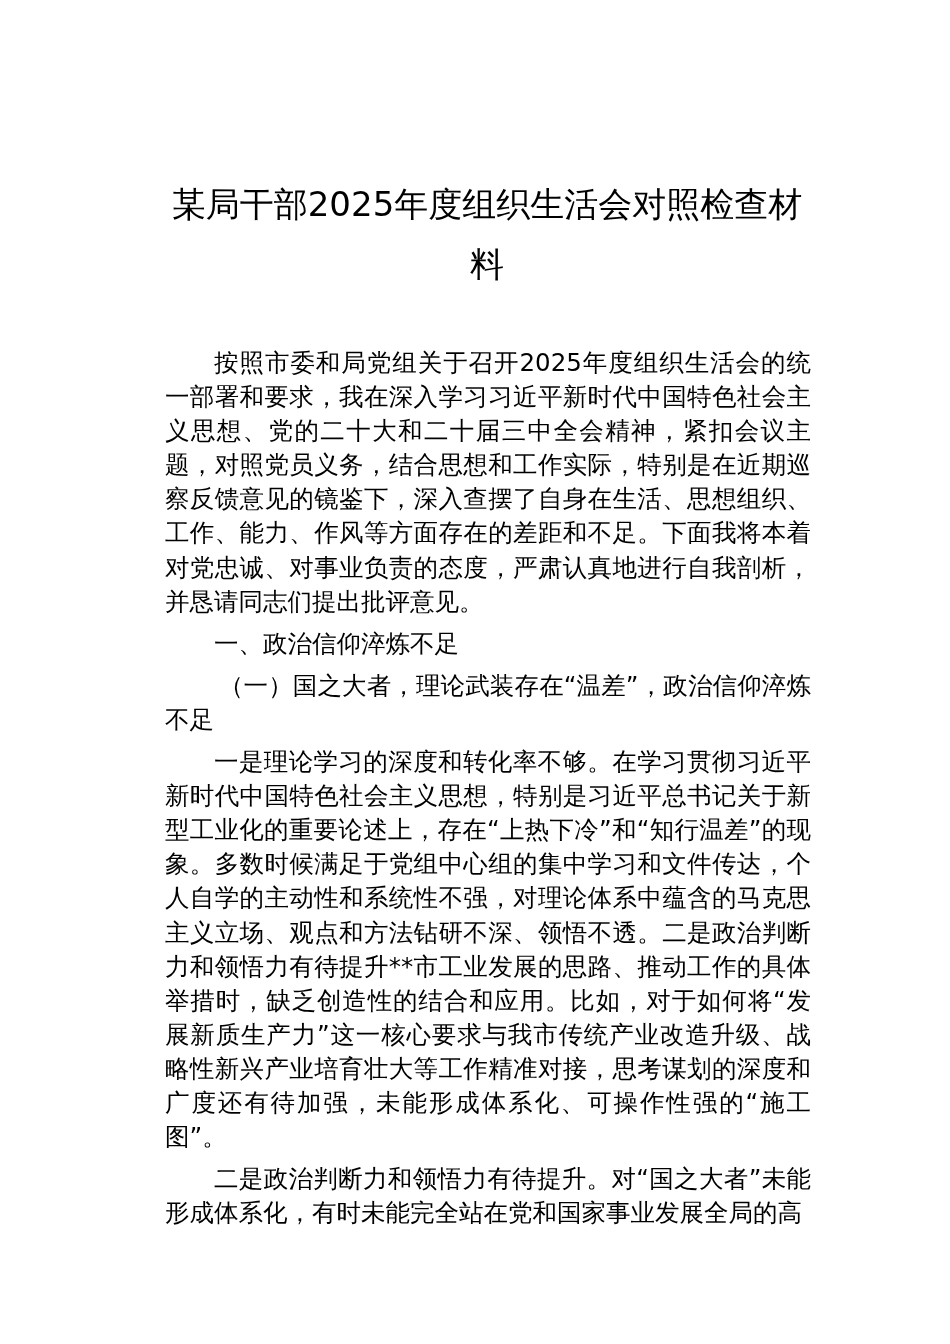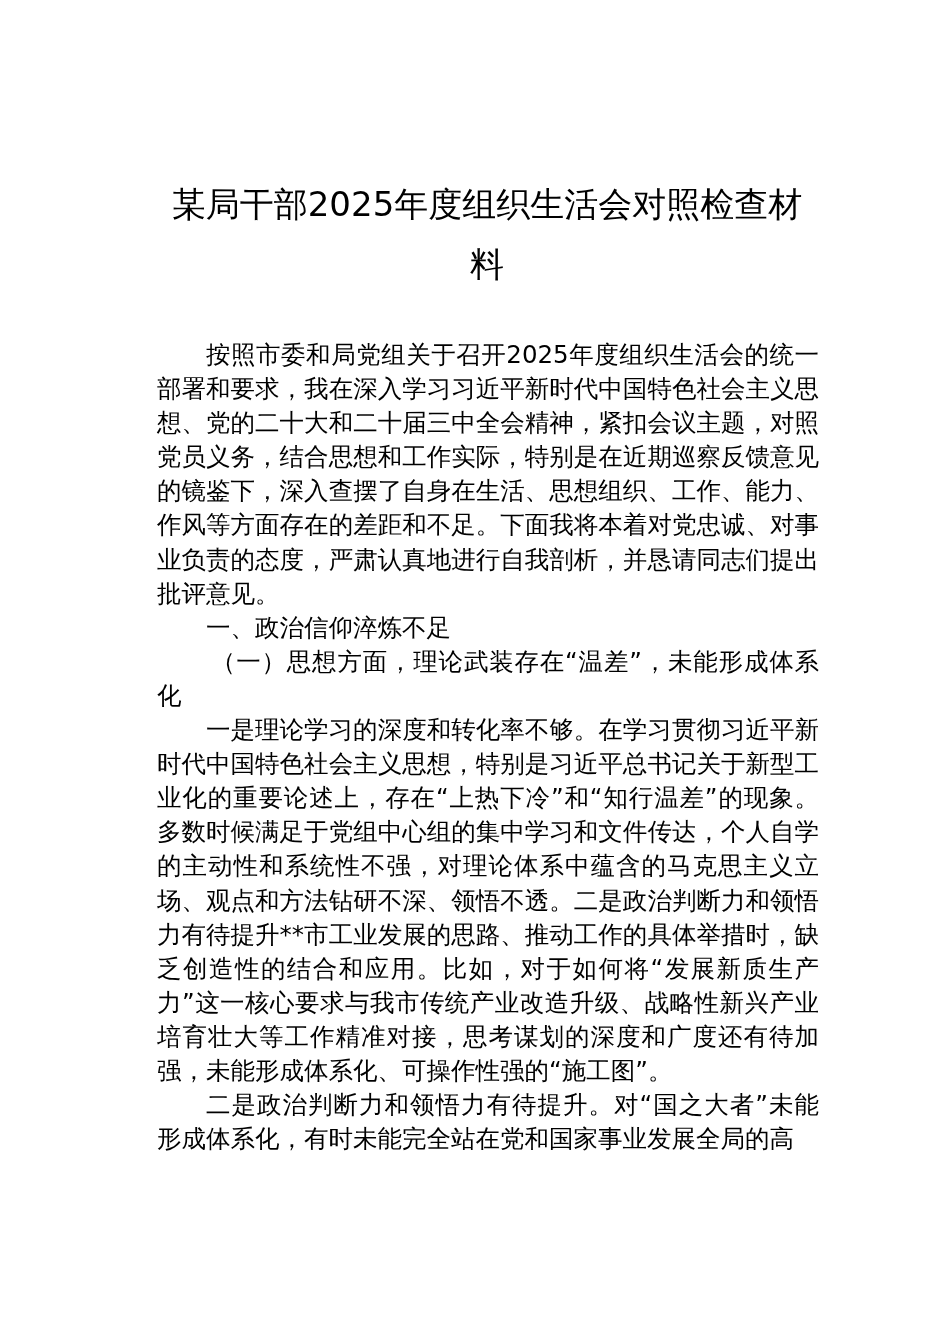--- a/index.html
+++ b/index.html
@@ -11,29 +11,29 @@
   .title {
     position: absolute; left: 145px; top: 174px; width: 660px;
     text-align: center; font-size: 34px; line-height: 60px; letter-spacing: 0px;
     font-family: "DejaVu Sans", "Liberation Sans", sans-serif;
   }
   .body {
     position: absolute; left: 145px; top: 338px; width: 662px;
     font-size: 24.5px; line-height: 34.1px; text-align: justify;
     font-family: "DejaVu Sans", "Liberation Sans", sans-serif;
   }
-  .body p { margin: 0; text-indent: 2em; }
+  .body p { margin: 8px; text-indent: 2em; }
   .body p.heading { text-indent: 2em; }
   .body p.subheading { text-indent: 2.2em; }
 </style>
 </head>
 <body>
 
 <div class="page">
   <div class="title">某局干部2025年度组织生活会对照检查材料</div>
   <div class="body">
     <p>按照市委和局党组关于召开2025年度组织生活会的统一部署和要求，我在深入学习习近平新时代中国特色社会主义思想、党的二十大和二十届三中全会精神，紧扣会议主题，对照党员义务，结合思想和工作实际，特别是在近期巡察反馈意见的镜鉴下，深入查摆了自身在生活、思想组织、工作、能力、作风等方面存在的差距和不足。下面我将本着对党忠诚、对事业负责的态度，严肃认真地进行自我剖析，并恳请同志们提出批评意见。</p>
     <p class="heading">一、政治信仰淬炼不足</p>
-    <p class="subheading">（一）思想方面，理论武装存在“温差”，未能形成体系化</p>
+    <p class="subheading">（一）国之大者，理论武装存在“温差”，政治信仰淬炼不足</p>
     <p>一是理论学习的深度和转化率不够。在学习贯彻习近平新时代中国特色社会主义思想，特别是习近平总书记关于新型工业化的重要论述上，存在“上热下冷”和“知行温差”的现象。多数时候满足于党组中心组的集中学习和文件传达，个人自学的主动性和系统性不强，对理论体系中蕴含的马克思主义立场、观点和方法钻研不深、领悟不透。二是政治判断力和领悟力有待提升**市工业发展的思路、推动工作的具体举措时，缺乏创造性的结合和应用。比如，对于如何将“发展新质生产力”这一核心要求与我市传统产业改造升级、战略性新兴产业培育壮大等工作精准对接，思考谋划的深度和广度还有待加强，未能形成体系化、可操作性强的“施工图”。</p>
     <p>二是政治判断力和领悟力有待提升。对“国之大者”未能形成体系化，有时未能完全站在党和国家事业发展全局的高</p>
   </div>
 </div>
 
 </body></html>

